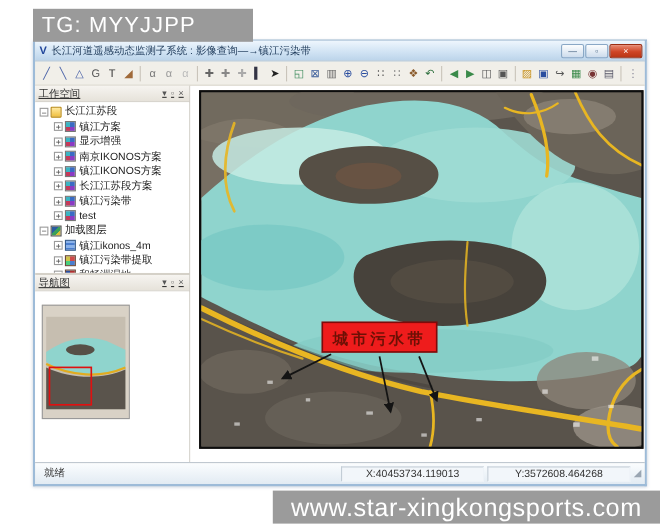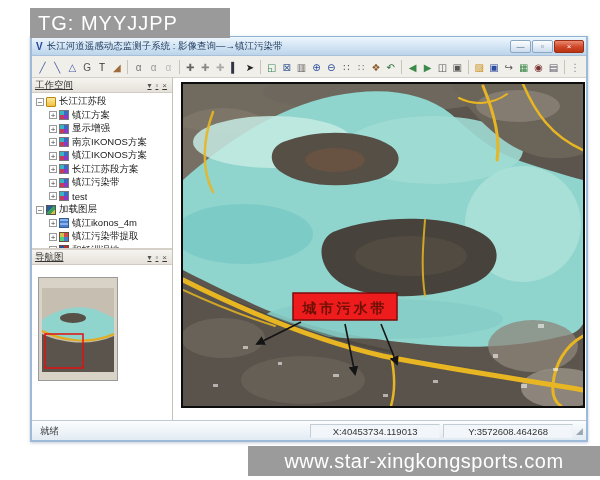--- a/index.html
+++ b/index.html
@@ -10,21 +10,21 @@
     -webkit-font-smoothing:antialiased;
   }
   
   .watermark{
     position:absolute;left:30px;top:8px;width:200px;height:30px;
     background:#9a9a9a;color:#fff;font-size:20px;line-height:30px;
     padding-left:8px;box-sizing:border-box;letter-spacing:1px;z-index:50;
   }
   .banner{
     position:absolute;left:248px;top:446px;width:352px;height:30px;
-    background:#9b9b9b;color:#fff;font-size:20px;line-height:30px;
+    background:#9b9b9b;color:#fff;font-size:23px;line-height:30px;
     text-align:center;z-index:50;letter-spacing:.5px;
   }
   
   .appwin{
     position:absolute;left:30px;top:36px;width:558px;height:406px;
     border:2px solid #9dbbd8;border-top:1px solid #8fb0d0;
     box-sizing:border-box;background:#f1efe9;
     display:flex;flex-direction:column;
     box-shadow:0 1px 3px rgba(80,110,150,.35);
   }

